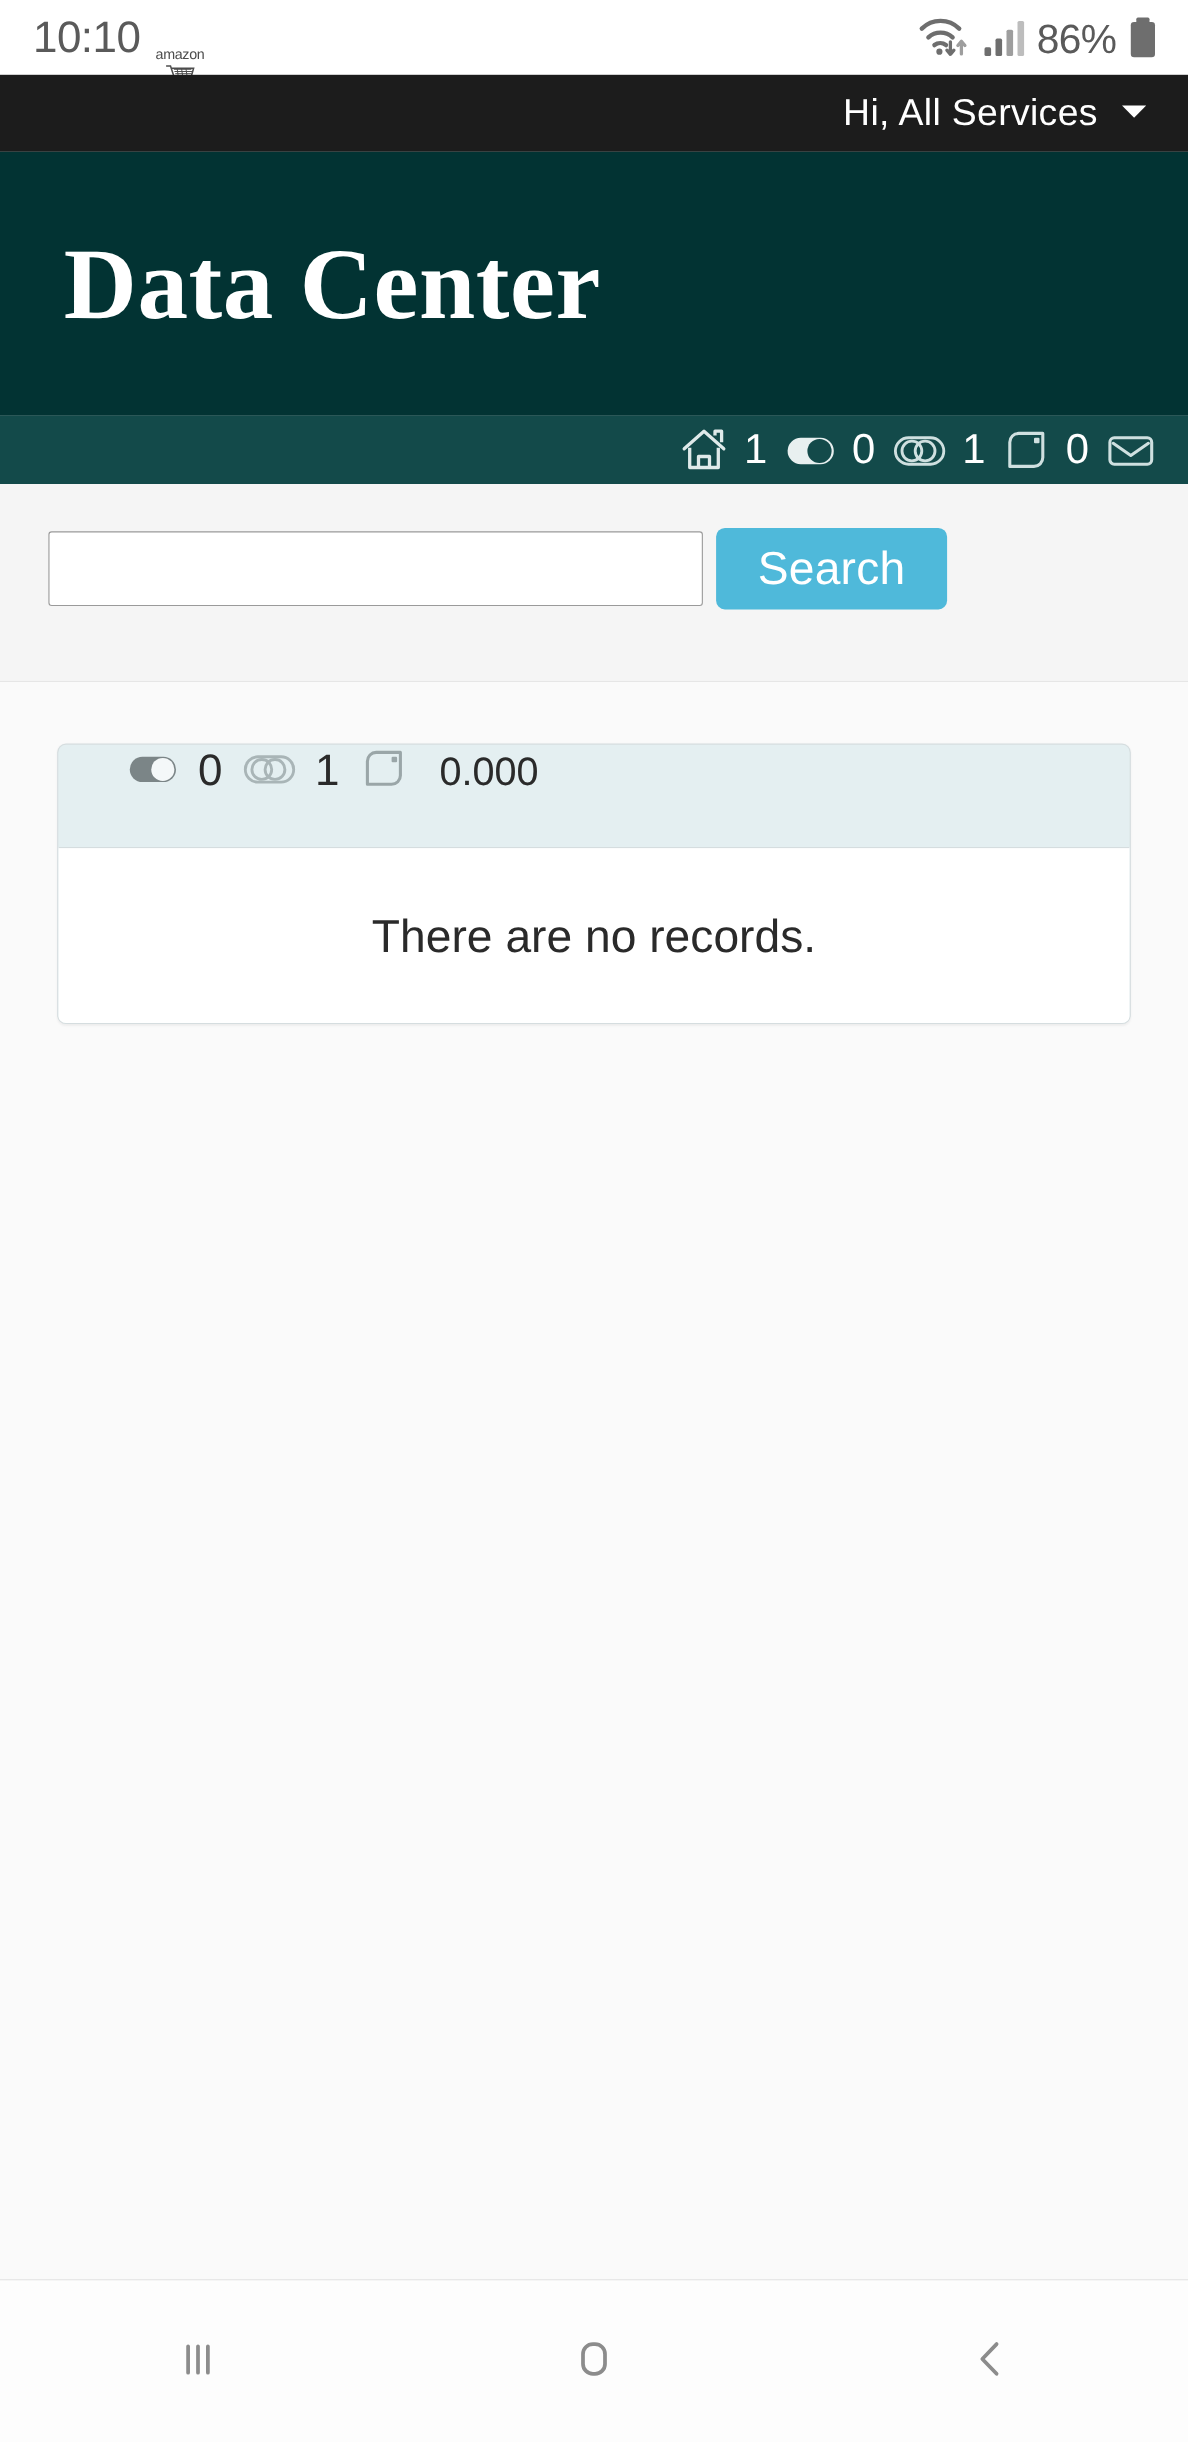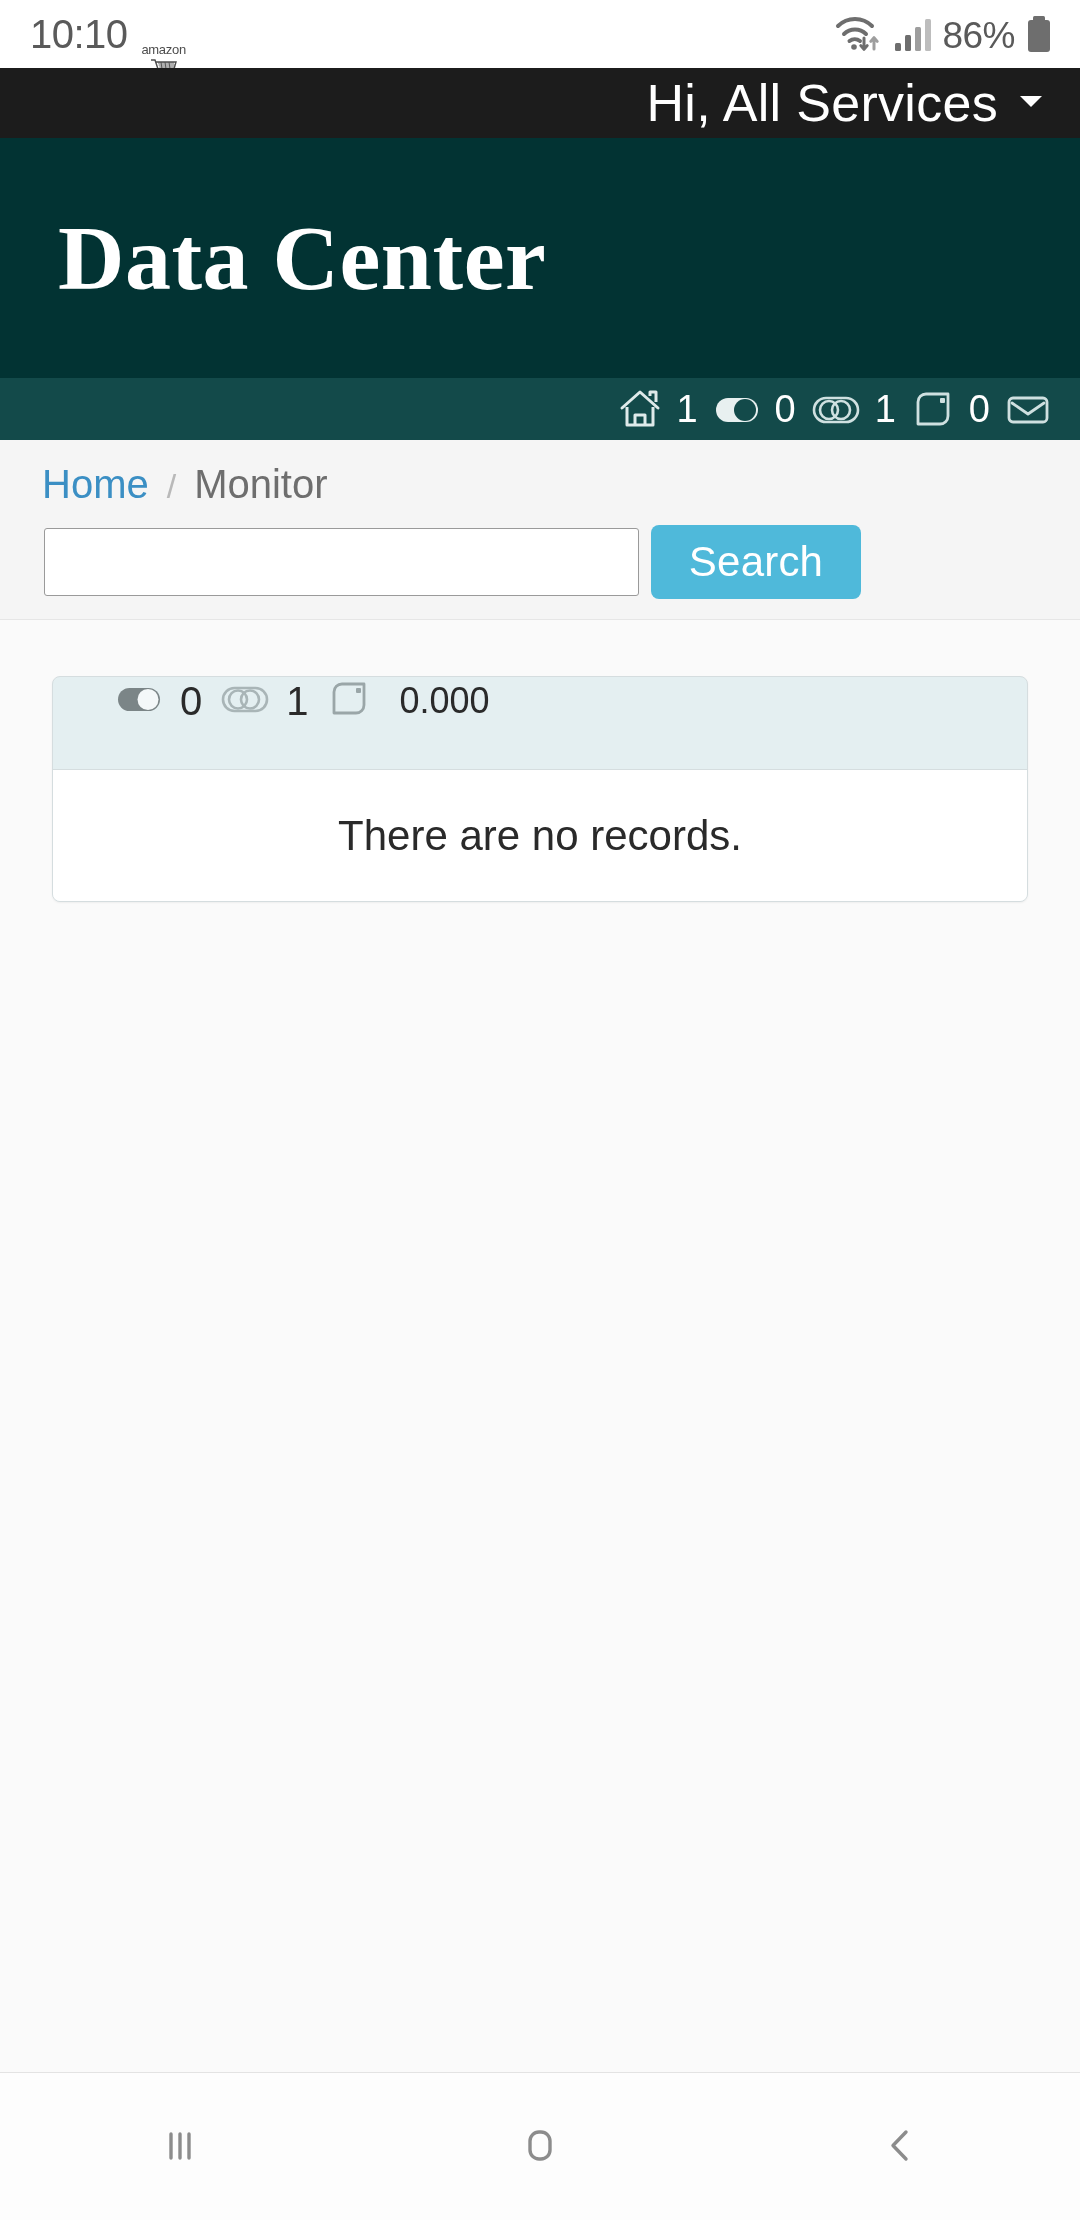--- a/index.html
+++ b/index.html
@@ -24,21 +24,21 @@
   .amazon-icon svg { margin-top:1px; }
   .sb-right { display:flex; align-items:flex-end; gap:9px; }
   .sb-batt-text { font-size:37px; color:#5a5a5a; letter-spacing:-0.5px; }
 
   
   .greetbar {
     flex:0 0 70px; height:70px; background:#1c1c1c;
     display:flex; align-items:center; justify-content:flex-end;
     padding-right:34px;
   }
-  .greet-text { color:#ffffff; font-size:52px; font-weight:400; letter-spacing:0.3px; }
+  .greet-text { color:#ffffff; font-size:34px; font-weight:400; letter-spacing:0.3px; }
   .greet-caret { margin-left:18px; display:inline-block; }
 
   
   .titleband {
     flex:0 0 240px; height:240px; background:#023333;
     display:flex; align-items:center; padding-left:58px;
   }
   .title-text {
     color:#ffffff; font-family:"Liberation Serif", serif;
     font-size:92px; font-weight:700; letter-spacing:0.5px;
@@ -83,21 +83,21 @@
     border-radius:8px; overflow:hidden;
     box-shadow:0 1px 2px rgba(0,0,0,0.05);
   }
   .card-head { padding:38px 0 0 56px; display:flex; align-items:center; gap:34px; height:228px; }
   .card-title { font-size:44px; font-weight:700; color:#222222; }
   .card-stats { display:flex; align-items:center; padding:0 0 44px 62px; }
   .cs-num { font-size:40px; color:#2a2a2a; margin:0 17px 0 15px; }
   .cs-val { font-size:36px; color:#2a2a2a; margin-left:28px; }
   .card-body {
     background:#ffffff; border-top:1px solid #d5dddf;
-    height:132px; display:flex; align-items:center; justify-content:center;text-align:center;
+    height:160px; display:flex; align-items:center; justify-content:center;text-align:center;
   }
   .empty-text { font-size:42px; color:#2a2a2a; }
 
   
   .navbar {
     flex:0 0 148px; height:148px; background:#fdfdfd;
     border-top:1px solid #e3e3e3;
     display:flex; align-items:center; justify-content:space-around;
   }
   .nav-btn { width:200px; height:148px; display:flex; align-items:center; justify-content:center; }
@@ -207,25 +207,20 @@
         <svg width="48" height="46" viewBox="0 0 48 46">
           <rect x="5" y="12" width="38" height="24" rx="4" fill="none" stroke="#cfe0e0" stroke-width="2.8"></rect>
           <path d="M8 17 L24 28 L40 17" fill="none" stroke="#cfe0e0" stroke-width="2.8" stroke-linecap="round" stroke-linejoin="round"></path>
         </svg>
       </span>
     </div>
 
   </div>
 
   <div class="toppanel">
-    <div class="breadcrumb">
-      <span class="bc-home">Home</span>
-      <span class="bc-sep">/</span>
-      <span class="bc-current">Monitor</span>
-    </div>
     <div class="searchrow">
       <input class="search-input" type="text" placeholder="" style="">
       <button class="search-btn">Search</button>
     </div>
   </div>
 
   <div class="content">
     <div class="card">
 
 

